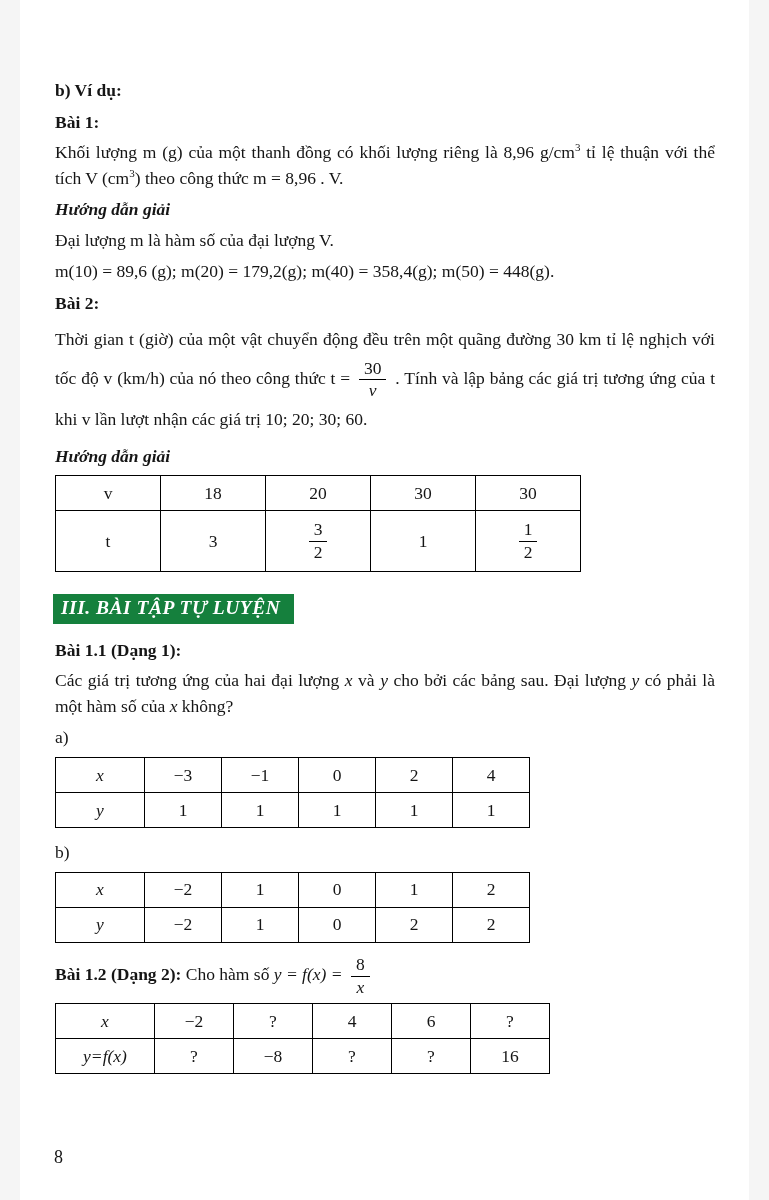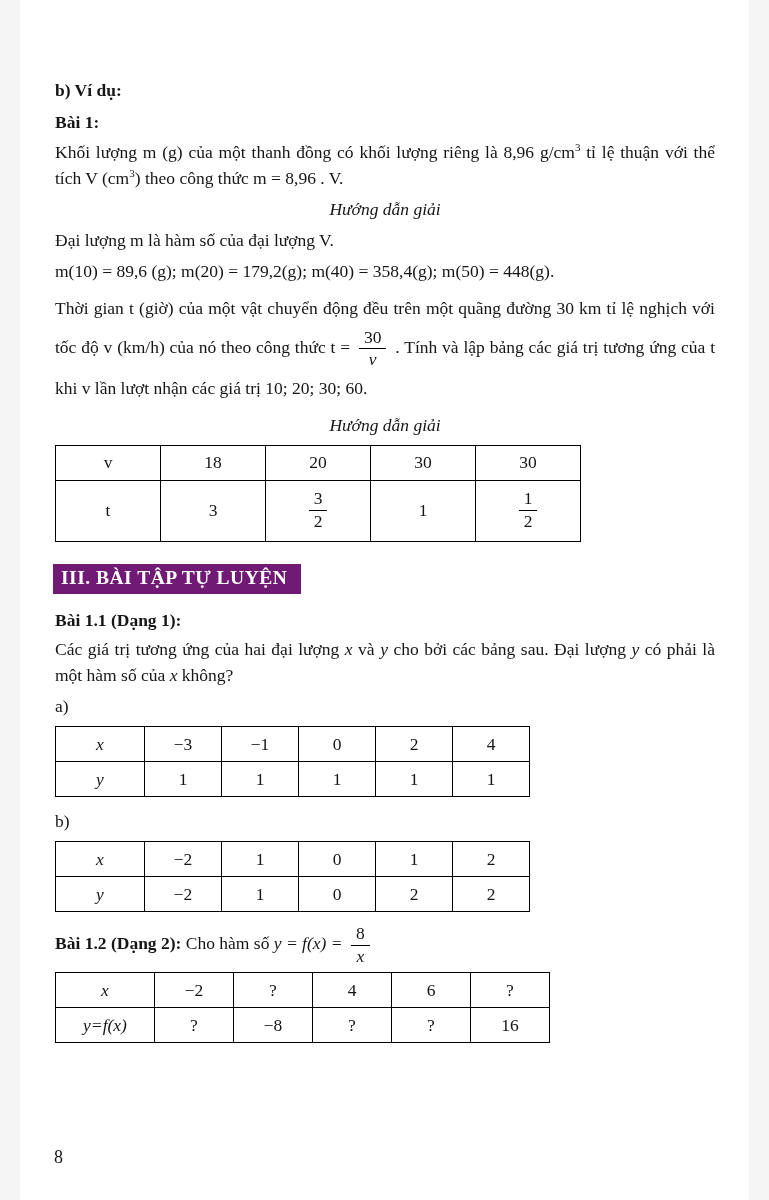--- a/index.html
+++ b/index.html
@@ -14,22 +14,21 @@
     box-sizing:border-box;
     padding:72px 34px 0 35px;
     overflow:hidden;
   }
   p { margin:0 0 5px 0; line-height:1.48; }
   .bold { font-weight:bold; }
   .it { font-style:italic; }
   .indent { }
   .just { text-align:justify; }
   .guide {
-    text-align:center;
-    font-weight:normal;
+    font-weight:bold;
     font-style:italic;
     margin:4px 0 6px 0;
   }
   sup { font-size:11px; vertical-align:super; line-height:0; }
 
   
   .frac {
     display:inline-block;
     vertical-align:middle;
     text-align:center;
@@ -60,27 +59,28 @@
   .tbl-ab td:not(:first-child) { width:64px; }
 
   .tbl-12 { margin-left:150px; }
   .tbl-12 td { height:30px; }
   .tbl-12 td:first-child { width:86px; }
   .tbl-12 td:not(:first-child) { width:66px; }
 
   
   .section-bar {
     display:inline-block;
-    background:#701a75;
+    background:#15803d;
     color:#ffffff;
     font-weight:bold;
     font-size:19.5px;
     padding:3px 14px 5px 8px;
     margin:10px 0 8px -2px;
     letter-spacing:0.5px;
+    font-style:italic;
   }
 
   .label-line { margin:6px 0 4px 0; }
   .page-number {
     position:absolute;
     left:34px; bottom:32px;
     font-size:18px;
   }
 </style>
 </head>
@@ -96,20 +96,21 @@
   <div class="indent">
     <p class="just"><span>Khối lượng m (g) của một thanh đồng có khối lượng riêng là 8,96 g/cm</span><sup>3</sup><span> tỉ lệ thuận với thể tích V (cm</span><sup>3</sup><span>) theo công thức m = 8,96 . V.</span></p>
   </div>
   <p class="guide">Hướng dẫn giải</p>
   <div class="indent">
     <p>Đại lượng m là hàm số của đại lượng V.</p>
     <p>m(10) = 89,6 (g); m(20) = 179,2(g); m(40) = 358,4(g); m(50) = 448(g).</p>
   </div>
 
   
+  <p class="bold label-line">Bài 2:</p>
   <div class="indent">
     <p class="just tall"><span>Thời gian t (giờ) của một vật chuyển động đều trên một quãng đường 30 km tỉ lệ nghịch với tốc độ v (km/h) của nó theo công thức t = </span><span class="frac"><span class="num">30</span><span class="den it">v</span></span><span> . Tính và lập bảng các giá trị tương ứng của t khi v lần lượt nhận các giá trị 10; 20; 30; 60.</span></p>
   </div>
   <p class="guide">Hướng dẫn giải</p>
 
   <table class="tbl tbl-bai2">
     <tbody>
         <tr>
       <td>v</td>
       <td>18</td>

